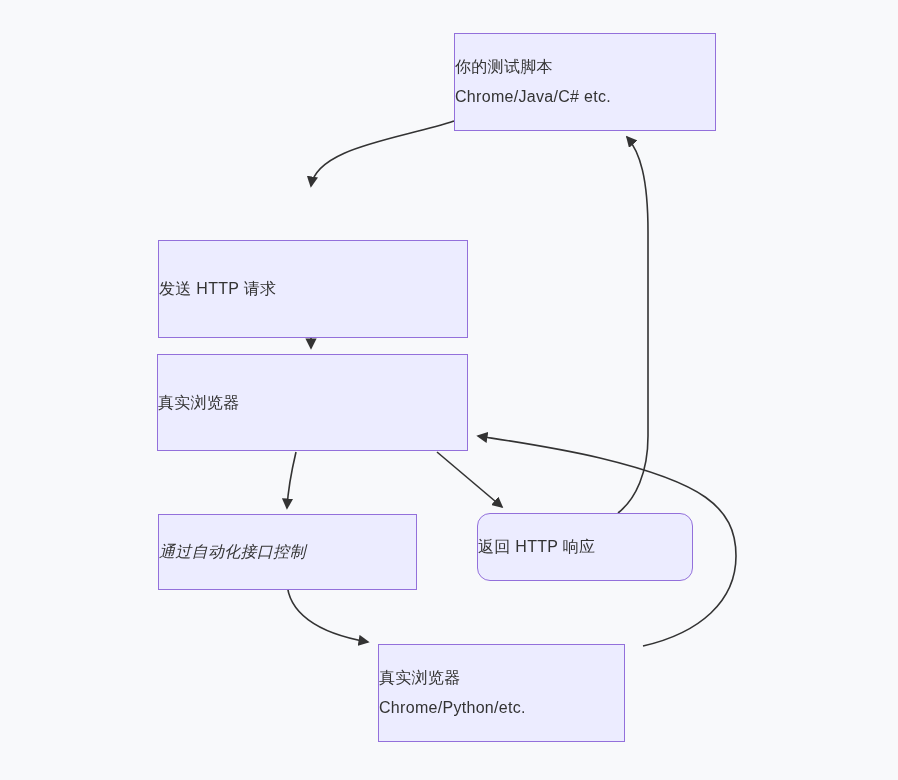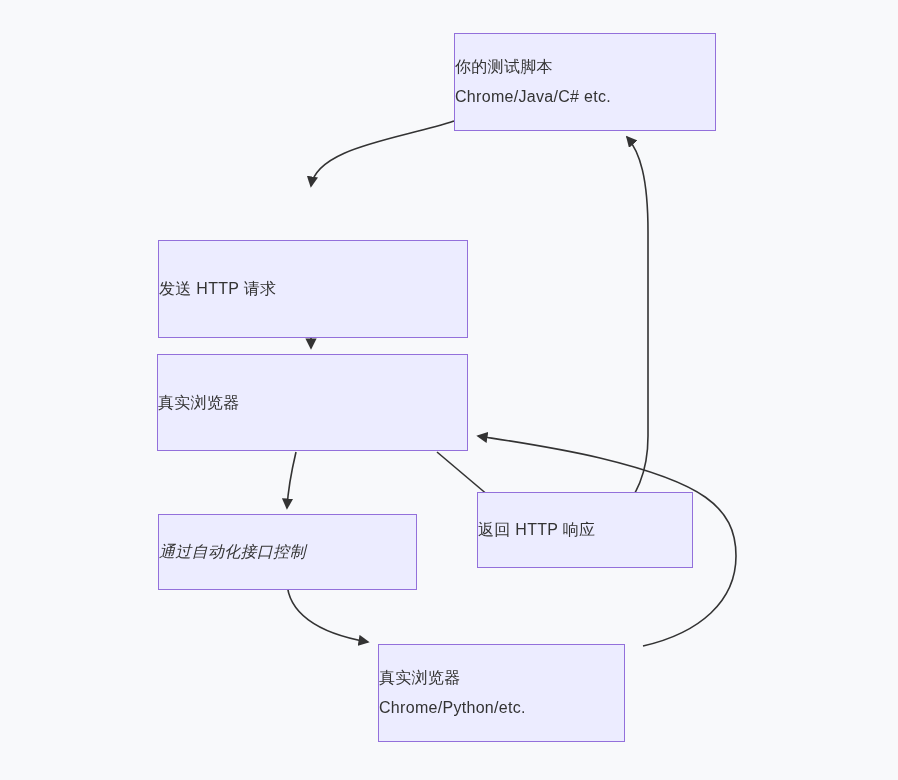--- a/index.html
+++ b/index.html
@@ -45,21 +45,21 @@
     line-height: 30px;
     letter-spacing: 0.3px;
   }
   .node span { display: block; white-space: nowrap; }
 
   
   #n-test-script        { left: 454px; top: 33px;  width: 262px; height: 98px; }
   #n-http-request       { left: 158px; top: 193px; width: 310px; height: 98px; margin-top: 47px; }
   #n-browser-driver     { left: 157px; top: 354px; width: 311px; height: 97px; }
   #n-automation-control { left: 158px; top: 514px; width: 259px; height: 76px; font-style: italic; }
-  #n-http-response      { left: 477px; top: 492px; width: 216px; height: 76px; }
+  #n-http-response      { left: 477px; top: 513px; width: 216px; height: 68px; border-radius: 13px; }
   #n-real-browser       { left: 378px; top: 644px; width: 247px; height: 98px; }
 </style>
 </head>
 <body>
 
 <div class="canvas">
 
   <svg class="edge-layer" width="898" height="780" viewBox="0 0 898 780" xmlns="http://www.w3.org/2000/svg">
     <defs>
       <marker id="arrow" viewBox="0 0 10 10" refX="8.5" refY="5" markerWidth="7" markerHeight="7" orient="auto-start-reverse">

